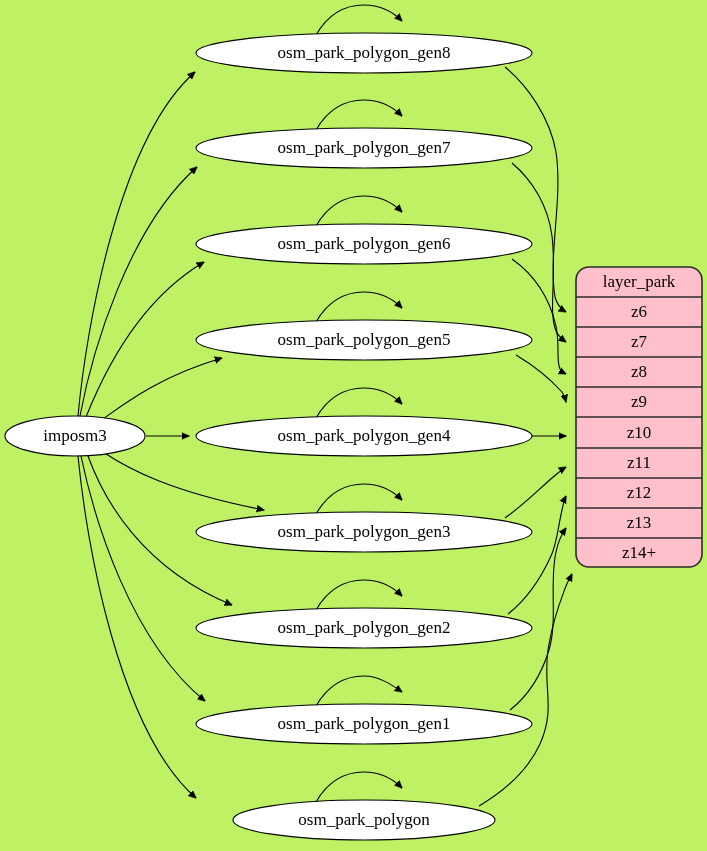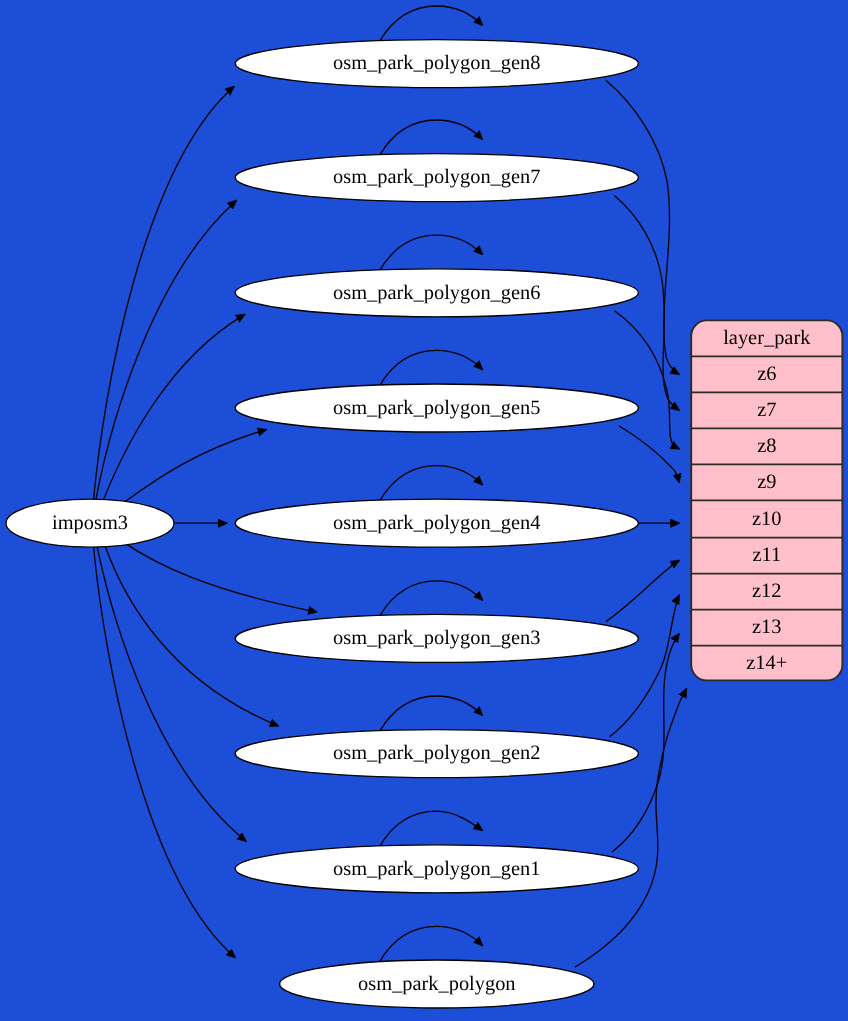--- a/index.html
+++ b/index.html
@@ -4,21 +4,21 @@
 <style>
   html, body {
     margin: 0;
     padding: 0;
     background: #ffffff;
   }
   #canvas {
     position: relative;
     width: 707px;
     height: 851px;
-    background: #1d4ed8;
+    background: #bef264;
     overflow: hidden;
     font-family: "Liberation Serif", "DejaVu Serif", serif;
   }
   #graph-svg {
     position: absolute;
     left: 0;
     top: 0;
     width: 707px;
     height: 851px;
   }

